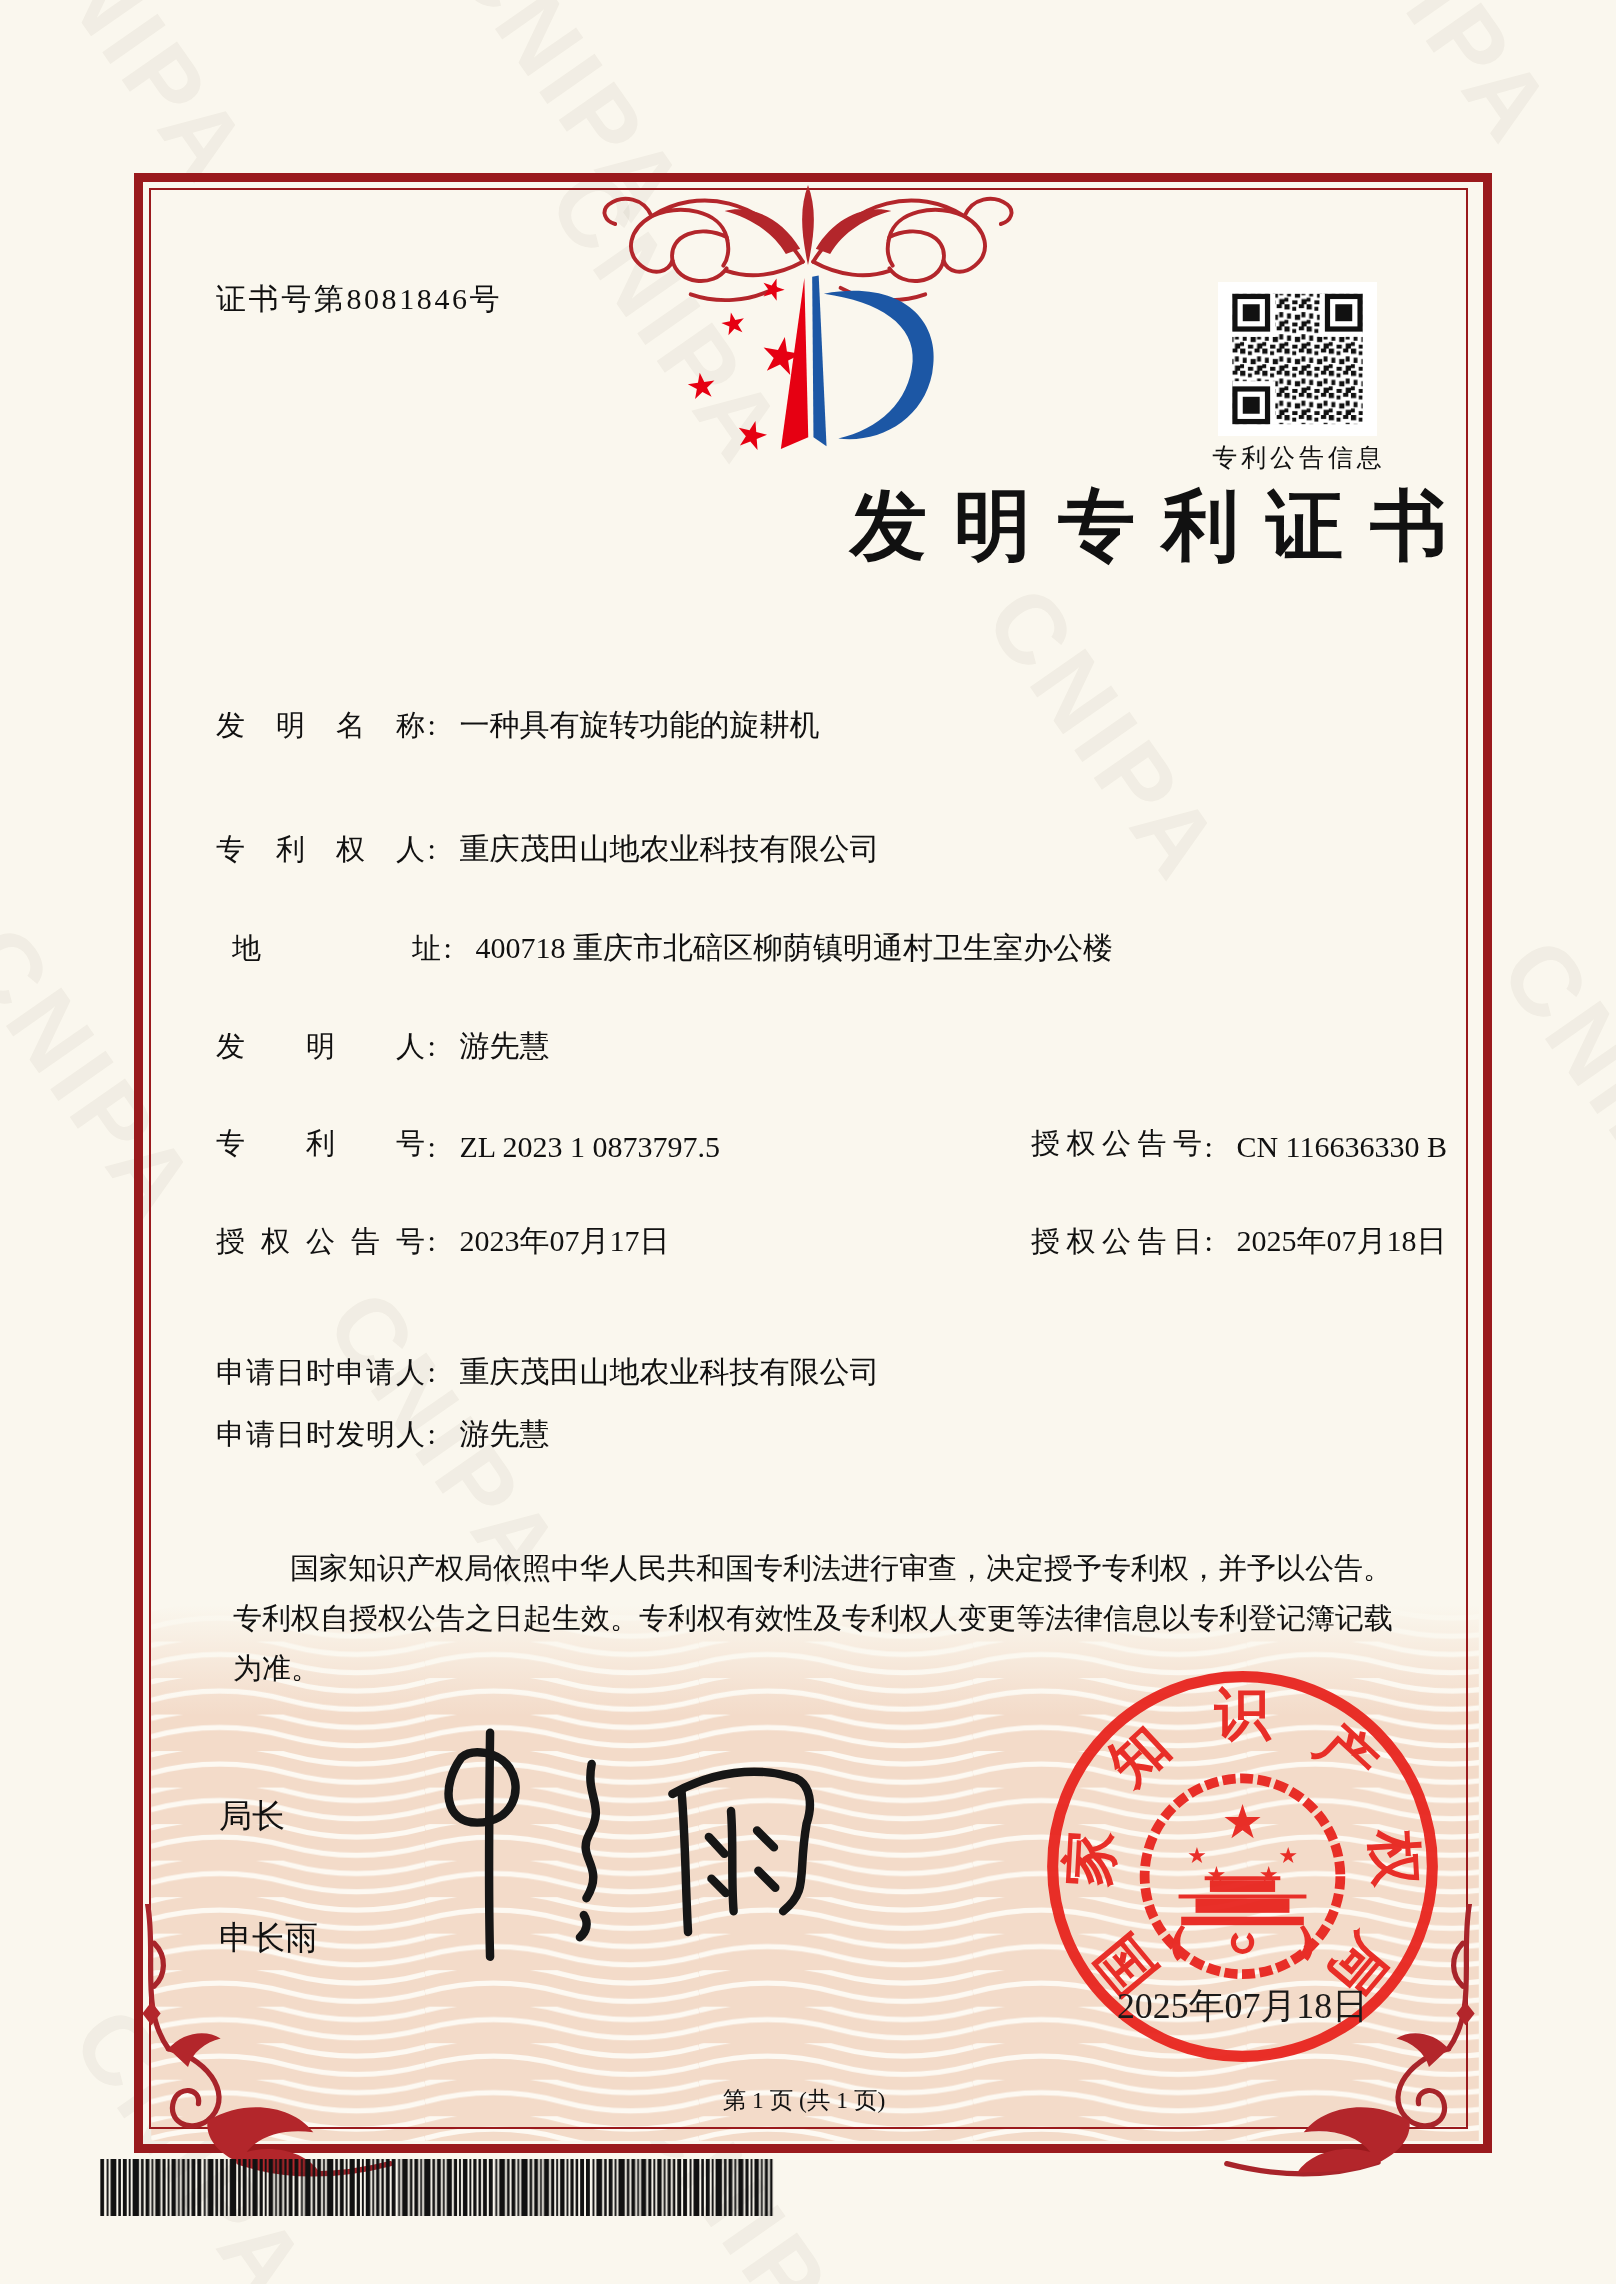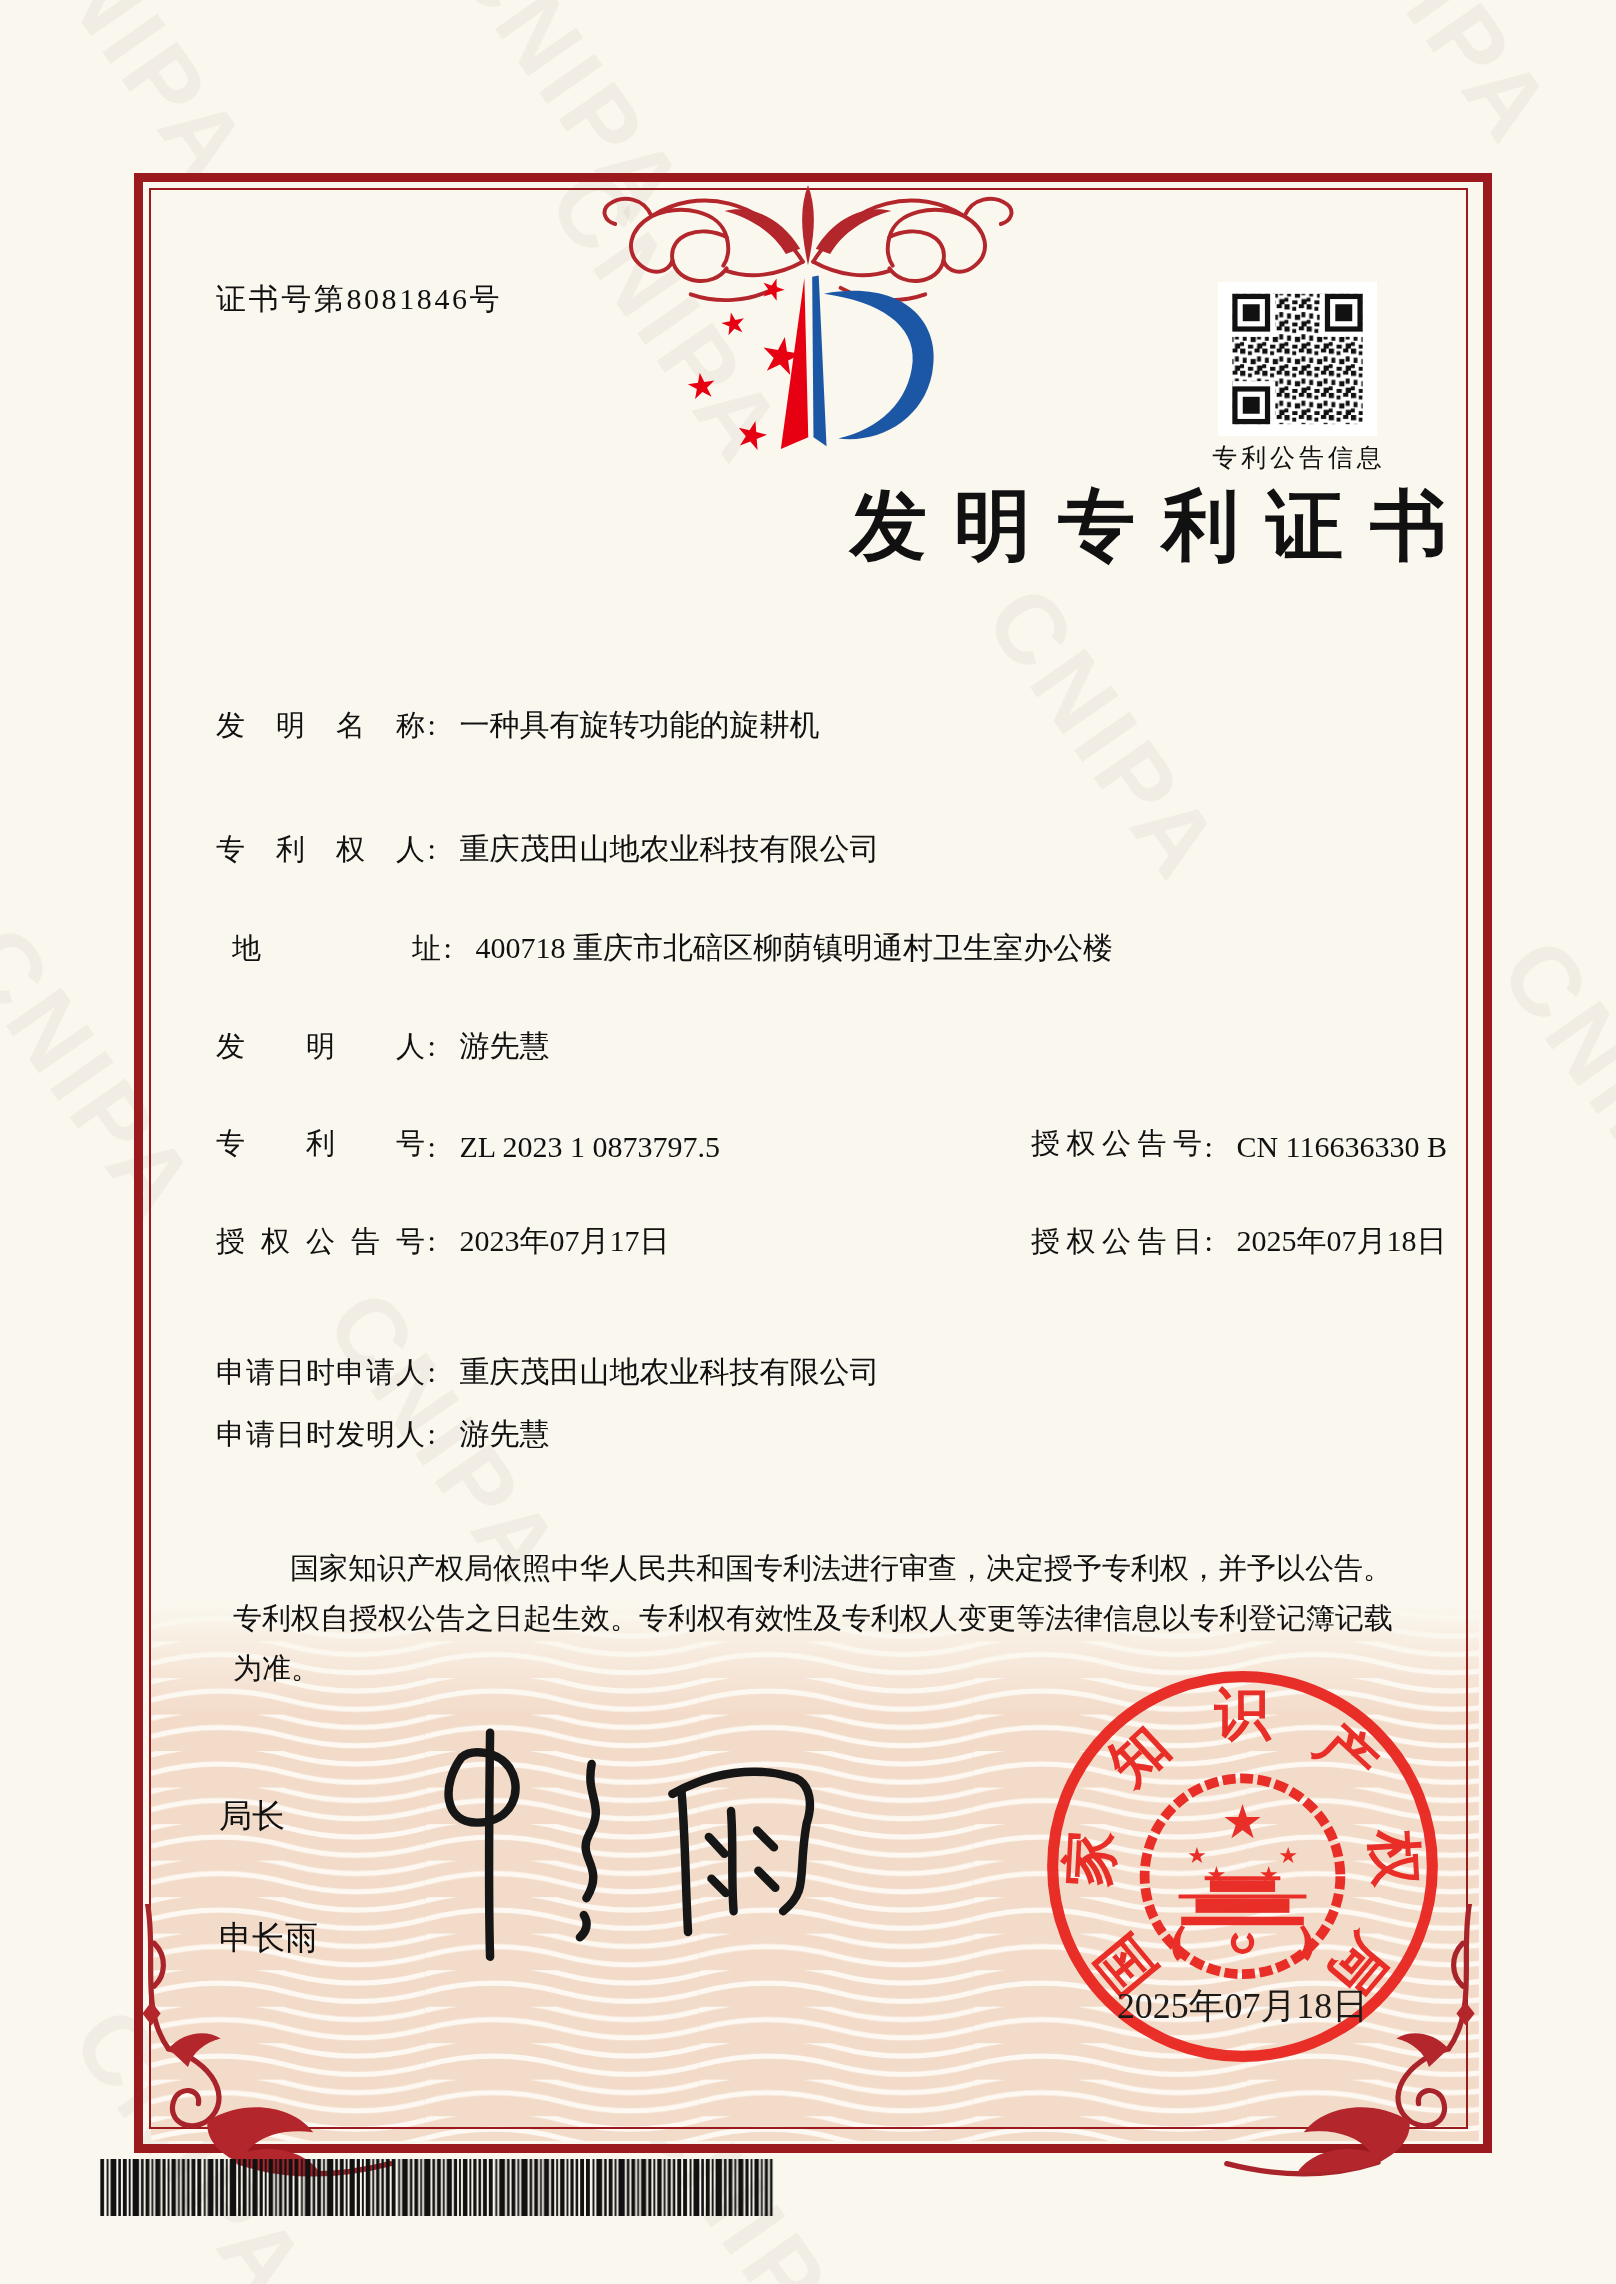--- a/index.html
+++ b/index.html
@@ -293,20 +293,21 @@
             <path d="M-10,86 a18 18 0 1 0 20,0 l-4,8 a10 10 0 1 1 -12,0 Z"></path>
             <path d="M-94,75 C-110,95 -112,115 -100,130 L-88,120 C-98,108 -98,92 -88,78 Z"></path>
             <path d="M94,75 C110,95 112,115 100,130 L88,120 C98,108 98,92 88,78 Z"></path>
           </g>
         </g>
         <text x="315" y="548" text-anchor="middle" font-size="55" fill="#101010" font-family="Liberation Serif, DejaVu Serif, serif">2025年07月18日</text>
       </g>
     </svg>
   </div>
 
+  <div class="footer-page">第 1 页 (共 1 页)</div>
 
   <div class="barcode">
     <svg width="678" height="57" viewBox="0 0 1040 88">
       <defs>
         <pattern id="bc" width="150" height="88" patternUnits="userSpaceOnUse">
           <g fill="#111">
             <rect x="0" width="6" height="88"></rect>
               <rect x="10" width="3" height="88"></rect>
             <rect x="16" width="9" height="88"></rect>
               <rect x="28" width="4" height="88"></rect>

